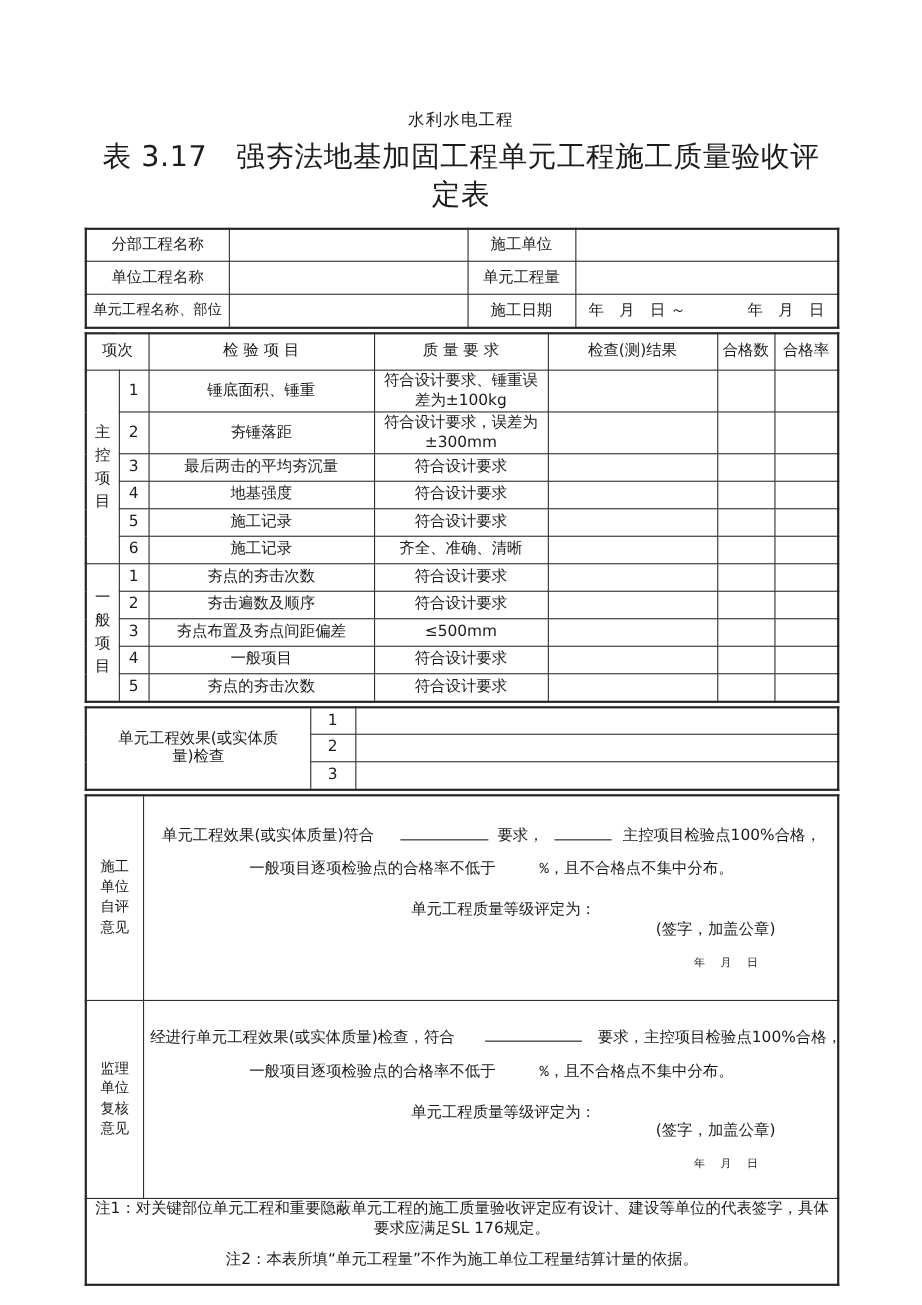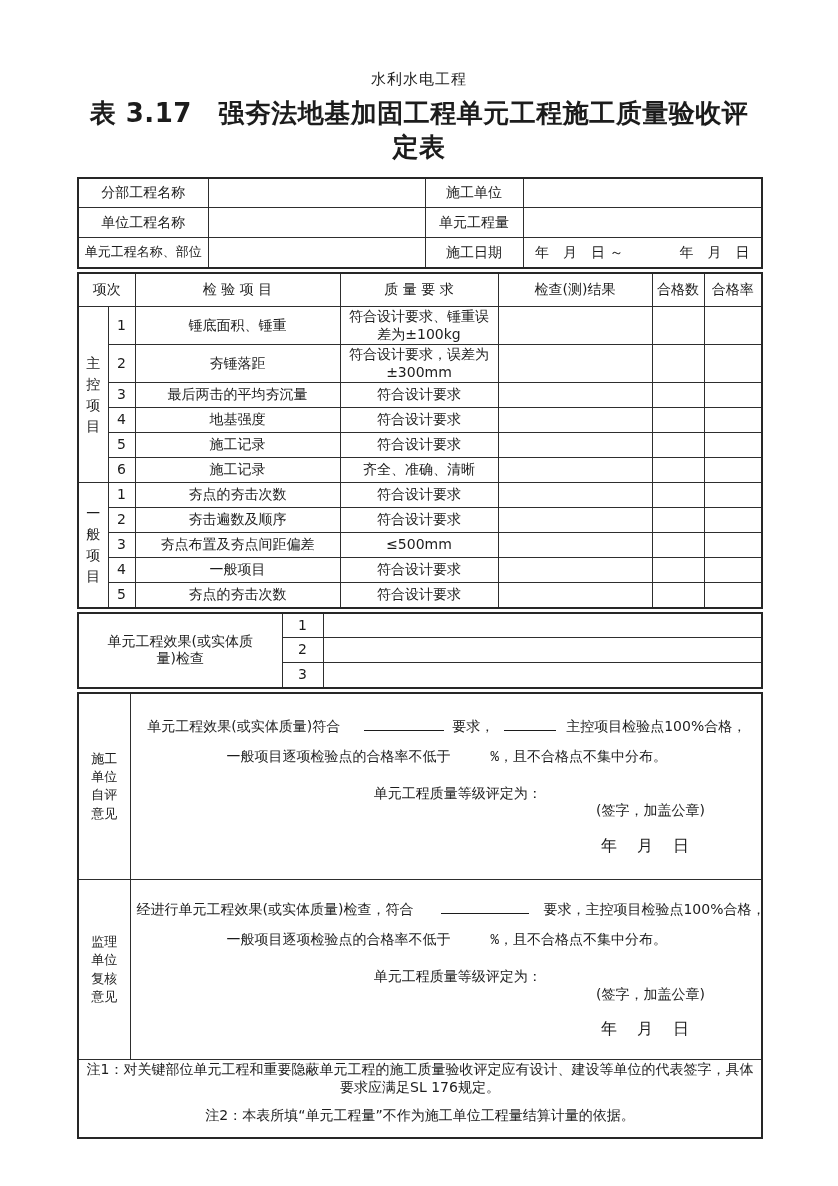--- a/index.html
+++ b/index.html
@@ -1,25 +1,25 @@
 <!DOCTYPE html>
 <html><head>
 <meta charset="utf-8">
 <style>
   html,body{margin:0;padding:0;}
   body{
     width:838px;height:1186px;background:#ffffff;
     font-family:"DejaVu Sans","Liberation Sans",sans-serif;
     color:#1c1c1c;
   }
-  .sheet{width:838px;height:1186px;position:relative;padding-top:70px;box-sizing:border-box;}
+  .sheet{width:838px;height:1186px;position:relative;padding-top:100px;box-sizing:border-box;}
   .subtitle{text-align:center;font-size:15px;letter-spacing:1px;margin:0 auto 8px auto;}
   .main-title{
     width:668px;margin:0 auto 12px auto;text-align:center;
-    font-size:26px;font-weight:bold;line-height:1.3;letter-spacing:0.5px;
+    font-size:26px;font-weight:normal;line-height:1.3;letter-spacing:0.5px;
   }
   table.t{
     border-collapse:collapse;table-layout:fixed;width:684px;
     margin-left:77px;border:2px solid #262626;
   }
   table.t + table.t{margin-top:3px;}
   .t td{
     border:1px solid #2e2e2e;font-size:14px;padding:1px 4px;
     text-align:center;vertical-align:middle;line-height:1.25;
     overflow:hidden;word-break:break-all;
@@ -32,21 +32,21 @@
   .opinion-cell{text-align:left;vertical-align:top;padding:16px 8px 6px 8px;}
   .op-line{font-size:14px;margin:0 0 0 2px;line-height:1.3;white-space:nowrap;}
   .op-line2{margin-top:13px;font-family:Liberation Mono, monospace;}
   .op-line3{margin-top:18px;margin-left:24px;}
   .blank{display:inline-block;border-bottom:1px solid #1c1c1c;height:13px;vertical-align:baseline;}
   .bw80{width:80px;margin:0 8px 0 24px;}
   .bw52{width:52px;margin:0 10px 0 10px;}
   .bw88{width:88px;margin:0 14px 0 28px;}
   .gap40{display:inline-block;width:40px;}
   .sig-line{text-align:right;padding-right:52px;font-size:14px;}
-  .date-line{text-align:right;padding-right:66px;margin-top:16px;font-size:16px;letter-spacing:2px;}
+  .date-line{text-align:right;padding-right:66px;margin-top:16px;font-size:10px;letter-spacing:2px;}
   .notes-cell{text-align:left;vertical-align:top;font-size:13px;padding:5px 7px;line-height:1.3;}
   .notes-cell p{margin:0 0 11px 0;}
   .big-row-1{height:187px;} .big-row-2{height:180px;} .notes-row{height:70px;}
 </style>
 </head>
 <body>
 
 <div class="sheet">
 
   <div class="subtitle">水利水电工程</div>

